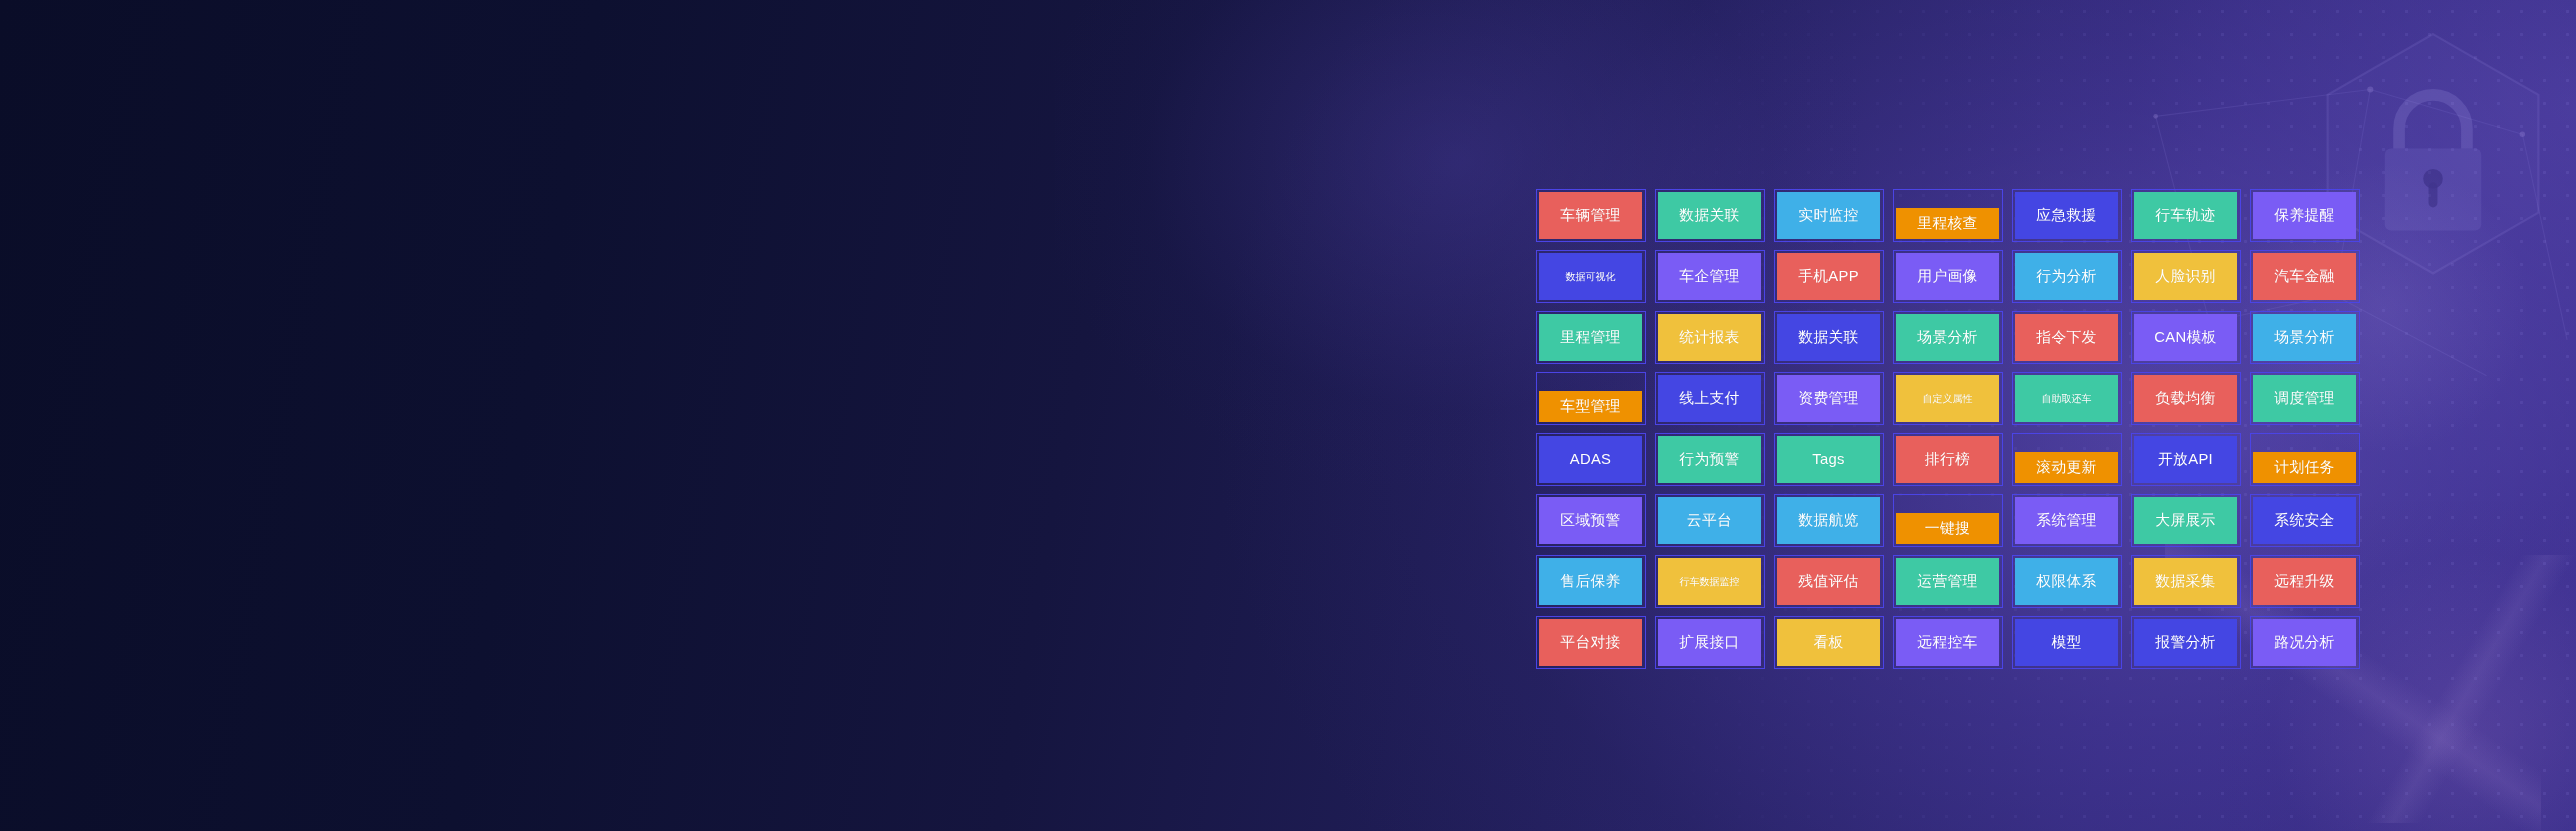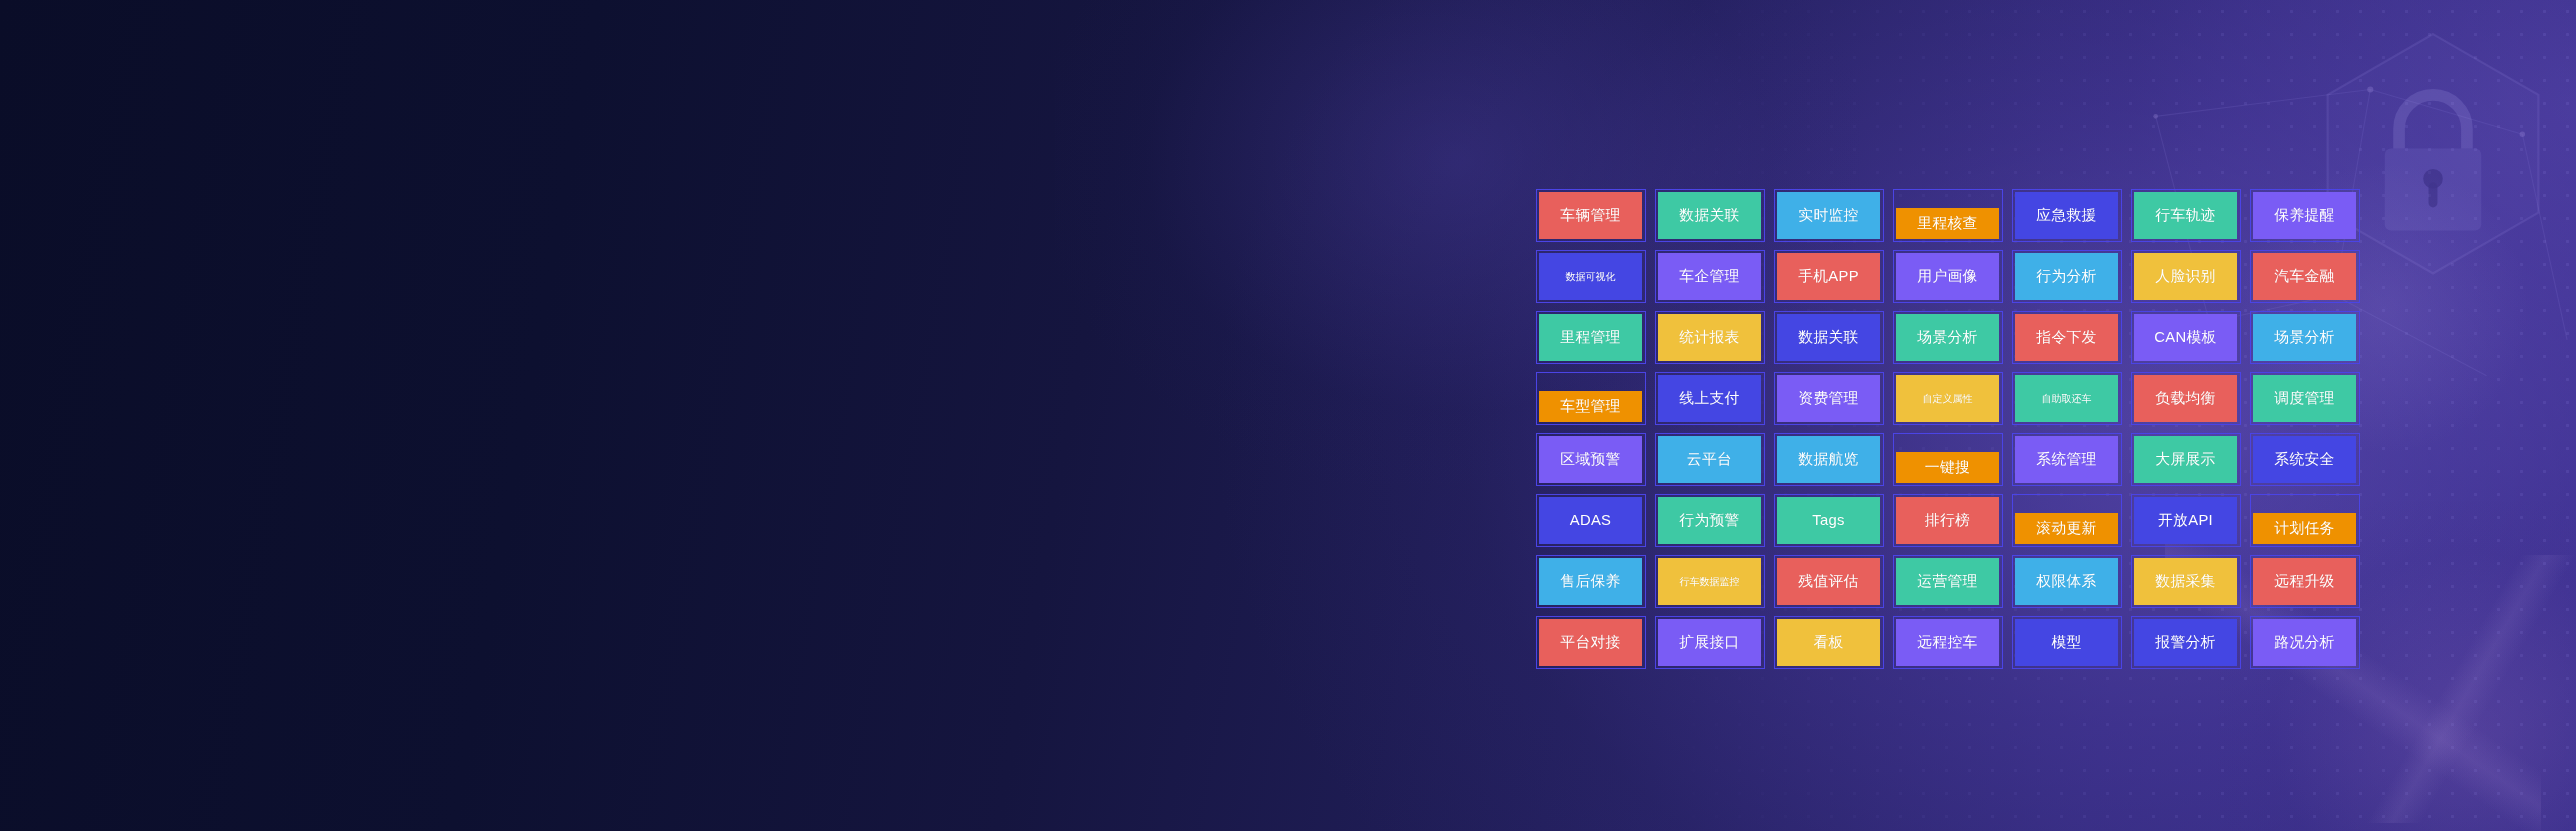--- a/index.html
+++ b/index.html
@@ -328,20 +328,57 @@
         </div>
         <div class="tag">
           <div class="tag-frame">
             <div class="tag-fill c-green">调度管理</div>
           </div>
         </div>
       </div>
       <div class="tag-row">
         <div class="tag">
           <div class="tag-frame">
+            <div class="tag-fill c-indigo">ADAS</div>
+          </div>
+        </div>
+        <div class="tag">
+          <div class="tag-frame">
+            <div class="tag-fill c-green">行为预警</div>
+          </div>
+        </div>
+        <div class="tag">
+          <div class="tag-frame">
+            <div class="tag-fill c-green">Tags</div>
+          </div>
+        </div>
+        <div class="tag">
+          <div class="tag-frame">
+            <div class="tag-fill c-red">排行榜</div>
+          </div>
+        </div>
+        <div class="tag">
+          <div class="tag-frame">
+            <div class="tag-fill c-orange">滚动更新</div>
+          </div>
+        </div>
+        <div class="tag">
+          <div class="tag-frame">
+            <div class="tag-fill c-indigo">开放API</div>
+          </div>
+        </div>
+        <div class="tag">
+          <div class="tag-frame">
+            <div class="tag-fill c-orange">计划任务</div>
+          </div>
+        </div>
+      </div>
+      <div class="tag-row">
+        <div class="tag">
+          <div class="tag-frame">
             <div class="tag-fill c-violet">区域预警</div>
           </div>
         </div>
         <div class="tag">
           <div class="tag-frame">
             <div class="tag-fill c-blue">云平台</div>
           </div>
         </div>
         <div class="tag">
           <div class="tag-frame">
@@ -365,57 +402,20 @@
         </div>
         <div class="tag">
           <div class="tag-frame">
             <div class="tag-fill c-indigo">系统安全</div>
           </div>
         </div>
       </div>
       <div class="tag-row">
         <div class="tag">
           <div class="tag-frame">
-            <div class="tag-fill c-indigo">ADAS</div>
-          </div>
-        </div>
-        <div class="tag">
-          <div class="tag-frame">
-            <div class="tag-fill c-green">行为预警</div>
-          </div>
-        </div>
-        <div class="tag">
-          <div class="tag-frame">
-            <div class="tag-fill c-green">Tags</div>
-          </div>
-        </div>
-        <div class="tag">
-          <div class="tag-frame">
-            <div class="tag-fill c-red">排行榜</div>
-          </div>
-        </div>
-        <div class="tag">
-          <div class="tag-frame">
-            <div class="tag-fill c-orange">滚动更新</div>
-          </div>
-        </div>
-        <div class="tag">
-          <div class="tag-frame">
-            <div class="tag-fill c-indigo">开放API</div>
-          </div>
-        </div>
-        <div class="tag">
-          <div class="tag-frame">
-            <div class="tag-fill c-orange">计划任务</div>
-          </div>
-        </div>
-      </div>
-      <div class="tag-row">
-        <div class="tag">
-          <div class="tag-frame">
             <div class="tag-fill c-blue">售后保养</div>
           </div>
         </div>
         <div class="tag">
           <div class="tag-frame">
             <div class="tag-fill c-yellow small">行车数据监控</div>
           </div>
         </div>
         <div class="tag">
           <div class="tag-frame">

